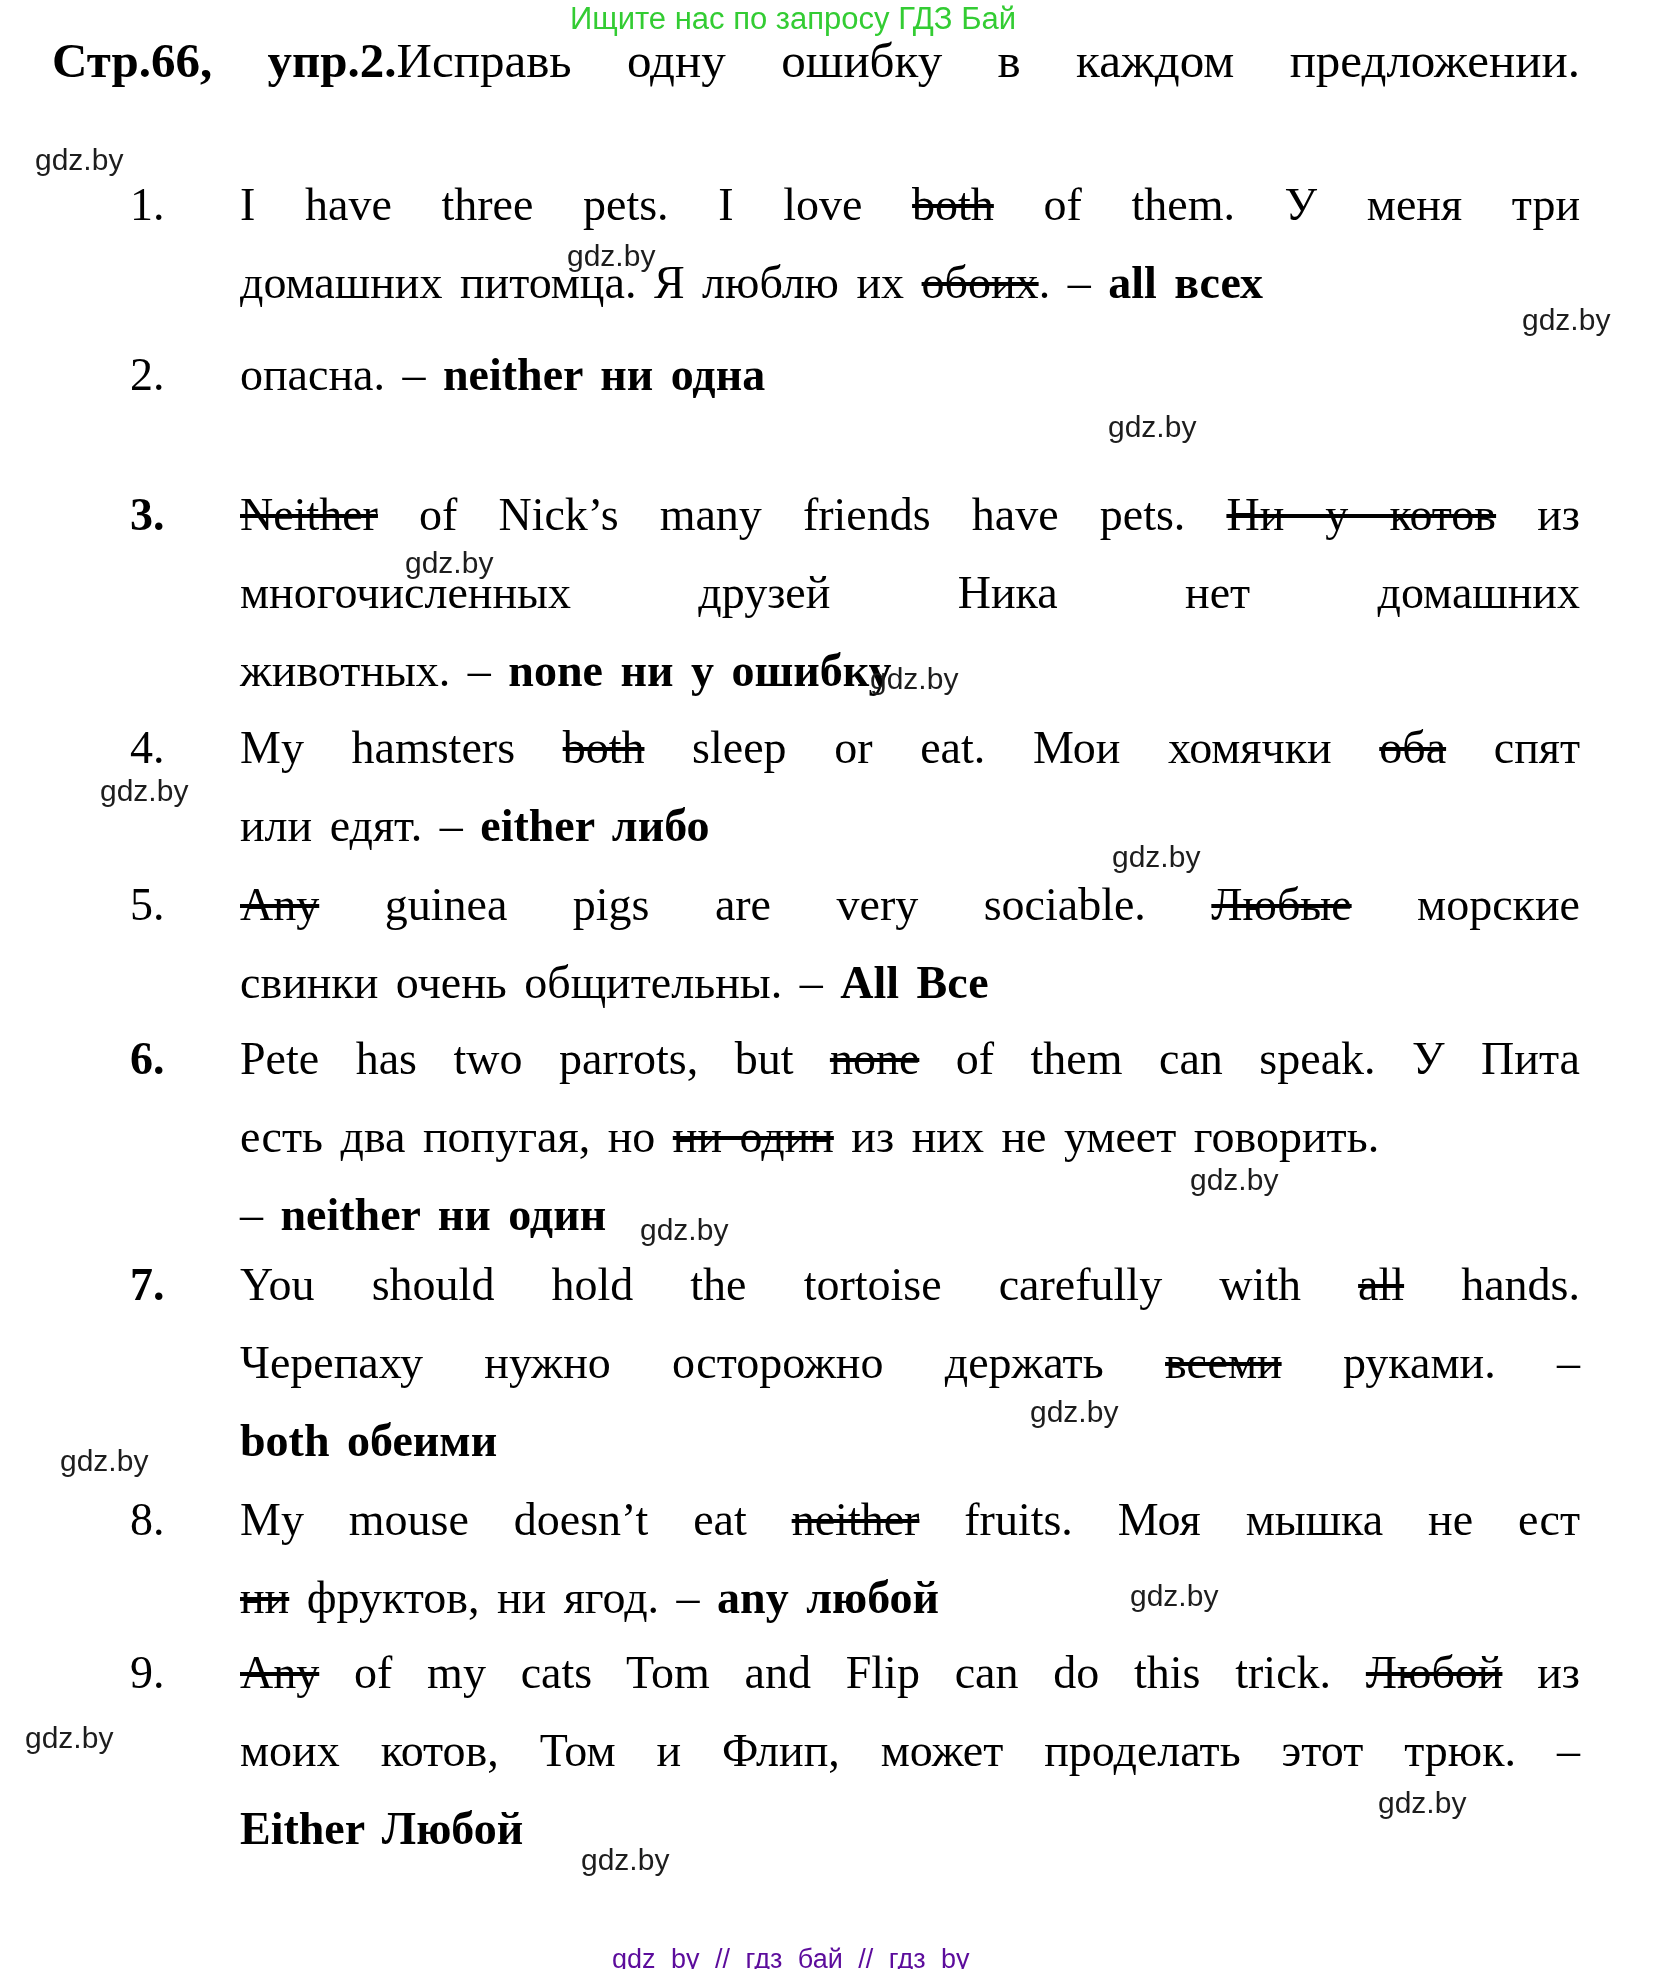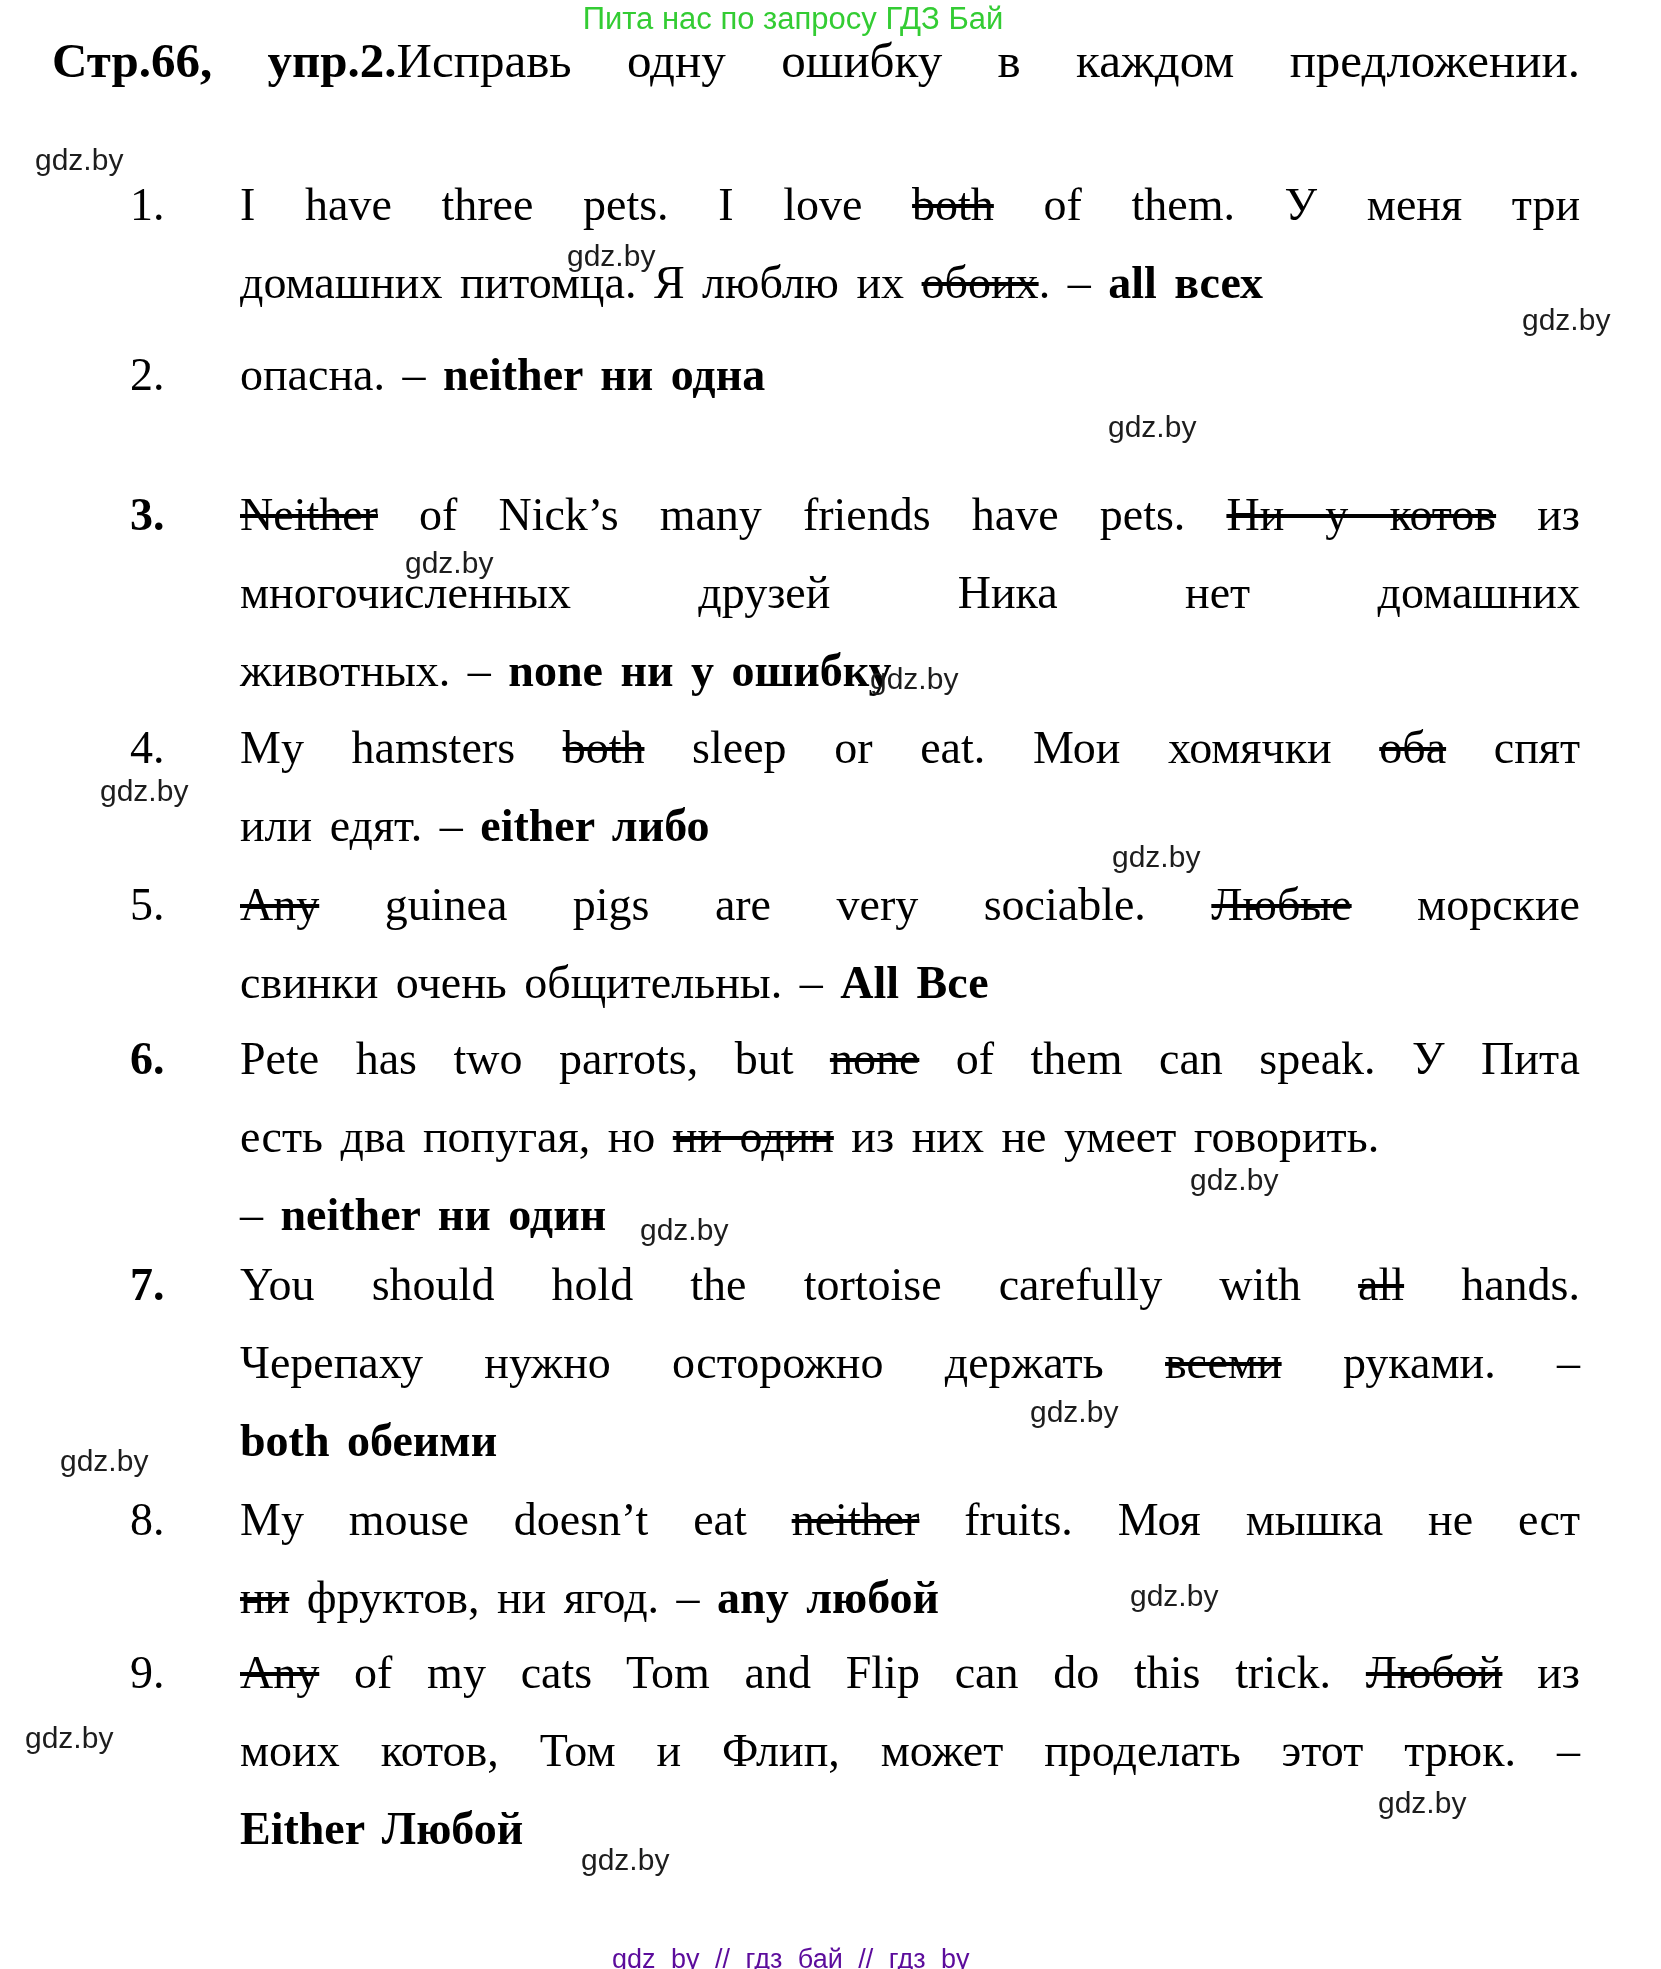--- a/index.html
+++ b/index.html
@@ -66,21 +66,21 @@
     position:absolute;left:612px;top:1944px;
     font-family:"Liberation Sans", sans-serif;font-size:27px;line-height:30px;
     word-spacing:8px;white-space:nowrap;
   }
 </style>
 </head>
 <body>
 
 <div class="page">
 
-  <div class="promo" style="color: rgb(51, 204, 51);">Пита нас по запросу ГДЗ Бай</div>
+  <div class="promo" style="color: rgb(51, 204, 51);">Ищите нас по запросу ГДЗ Бай</div>
 
   <div class="title"><span class="tb">Стр.66, упр.2.</span><span>Исправь одну ошибку в каждом предложении.</span></div>
 
   <div id="items">
       <div class="item it1">
         <span class="num">1.</span>
         <div class="line just"><span class="n">I have three pets. I love </span><span class="st">both</span><span class="n"> of them. У меня три</span></div>
         <div class="line"><span class="n">домашних питомца. Я люблю их </span><span class="st">обоих</span><span class="n">. – </span><span class="b">all всех</span></div>
       </div>
       <div class="item it2">

